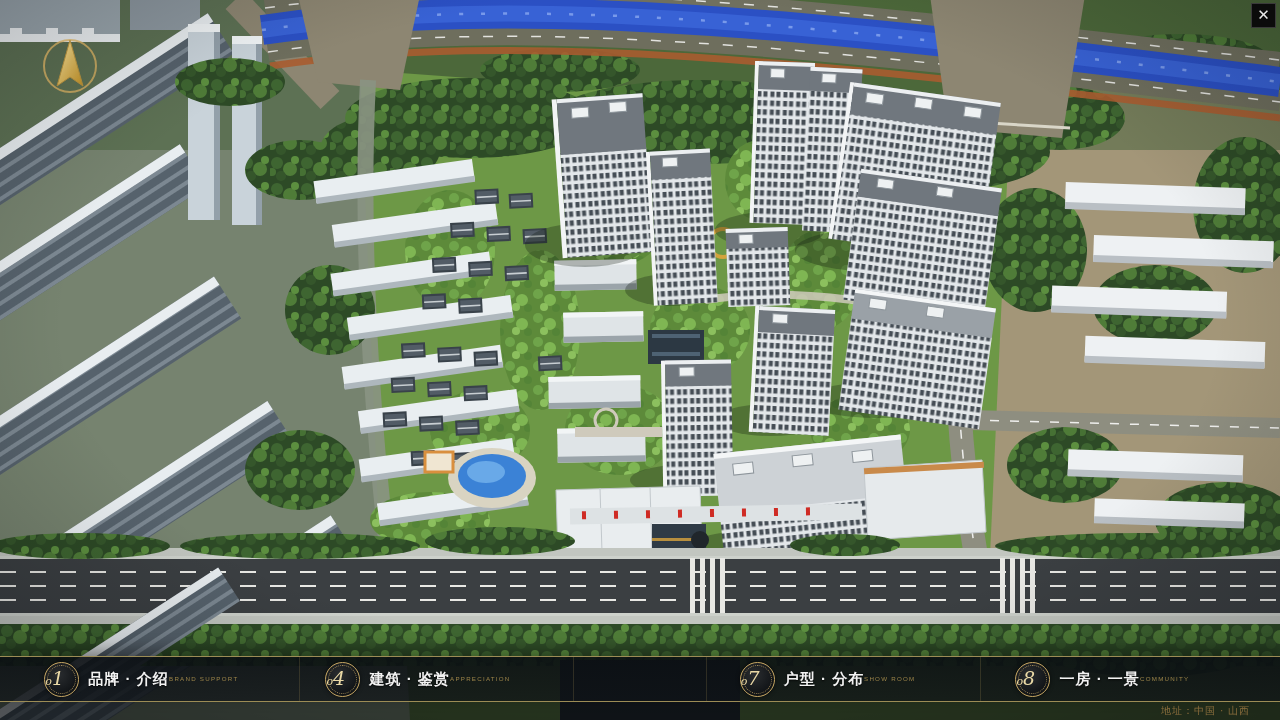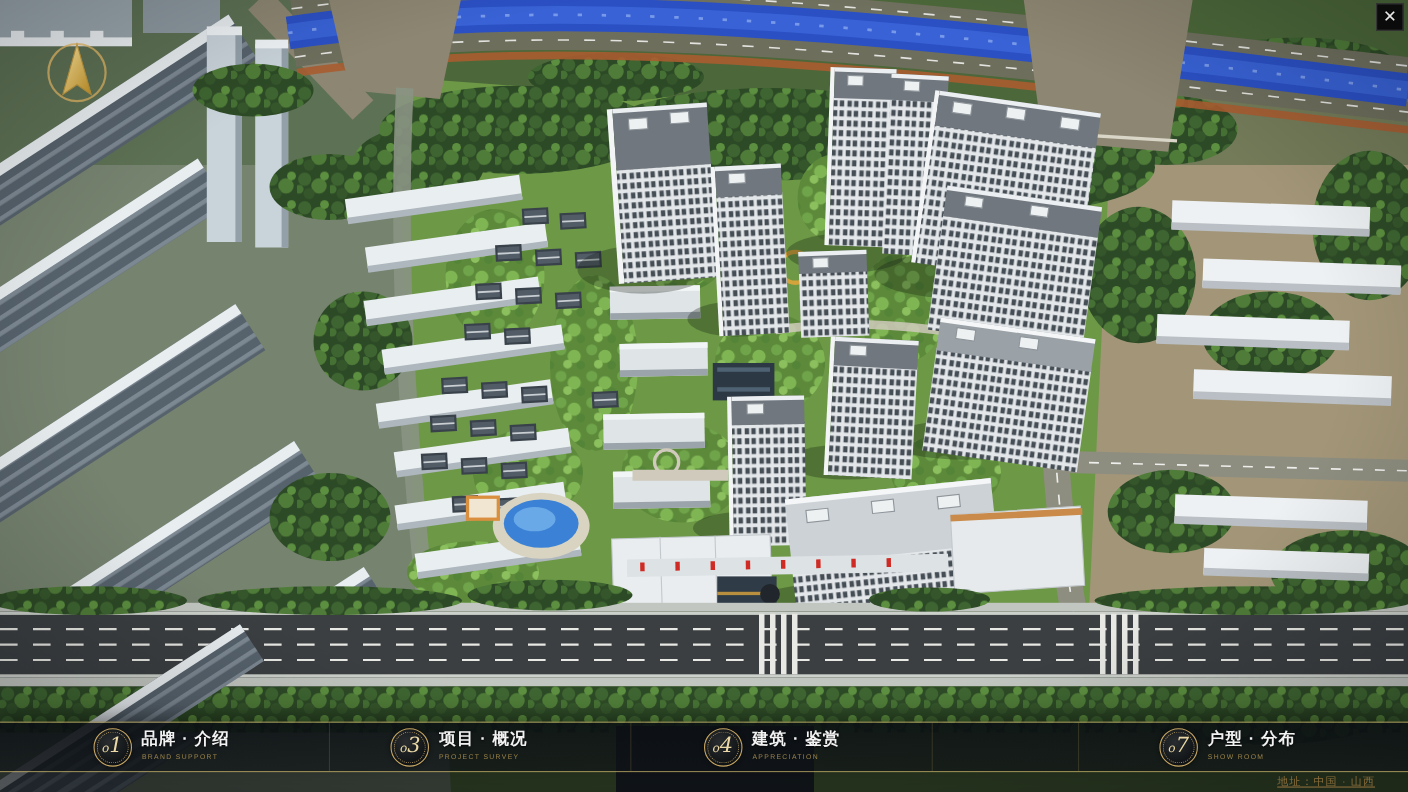--- a/index.html
+++ b/index.html
@@ -23,49 +23,49 @@
     background:linear-gradient(180deg,rgba(10,14,18,.90),rgba(12,16,20,.84));
     border-top:1px solid #9c8c55;border-bottom:1px solid #9c8c55;
     box-shadow:0 -6px 14px rgba(0,0,0,.35);}
   .bar-sub{height:18px;background:rgba(4,7,10,.55);position:relative;}
   .cell{flex:1;display:flex;align-items:center;justify-content:center;gap:9px;
     height:100%;cursor:pointer;border-left:1px solid rgba(170,145,85,.22);}
   .cell:first-child{border-left:none;}
   .cell-logo-spacer{width:132px;height:100%;border-left:1px solid rgba(170,145,85,.22);}
   .badge{width:33px;height:33px;border-radius:50%;border:1.5px solid #c7a763;
     background:radial-gradient(circle at 40% 35%,#2a2d30,#101316 70%);
-    position:relative;flex:none;display:flex;align-items:center;justify-content:center;
+    position:relative;flex:none;display:flex;align-items:center;
     box-shadow:0 0 4px rgba(0,0,0,.6);}
   .badge::after{content:"";position:absolute;inset:2px;border-radius:50%;
     border:1px dotted rgba(200,170,105,.75);}
   .num{display:block;font-family:"DejaVu Serif",serif;font-style:italic;
     font-size:19px;line-height:1;color:#ead9a6;transform:translateY(-1px);}
   .num::first-letter{font-size:11px;}
-  .lbl{display:flex;flex-direction:column;line-height:1.1;}
+  .lbl{display:flex;flex-direction:row;line-height:1.1;}
   .zh{font-size:15px;font-weight:700;color:#f2f2f2;letter-spacing:1px;
       text-shadow:0 1px 2px rgba(0,0,0,.8);white-space:nowrap;}
   .en{margin-top:2px;font-size:10px;color:#9c8449;letter-spacing:2px;
       transform:scale(.62);transform-origin:left center;white-space:nowrap;}
 
   
   .logo-panel{position:absolute;left:50%;transform:translateX(-50%);bottom:4px;
     width:124px;height:80px;background:#0c0f14;border:1px solid #8f7a45;z-index:6;
     box-sizing:border-box;display:flex;flex-direction:column;align-items:center;
     justify-content:flex-start;padding-top:6px;}
   .logo-panel::before{content:"";position:absolute;inset:3px;
     border:1px solid rgba(190,160,95,.45);pointer-events:none;}
   .logo-emblem{width:26px;height:26px;flex:none;}
   .logo-title{margin-top:3px;font-family:"DejaVu Serif",serif;font-weight:700;
     font-size:21px;letter-spacing:5px;color:#d9bc7e;text-indent:5px;
     text-shadow:0 1px 2px #000;white-space:nowrap;}
   .logo-rule{margin-top:3px;width:66px;height:2px;opacity:.8;
     background:repeating-linear-gradient(90deg,#8f7a45 0 3px,transparent 3px 7px);}
 
   .address{position:absolute;right:30px;top:2px;font-size:10px;color:#8a6d3c;
-    letter-spacing:1px;white-space:nowrap;text-decoration:underline;}
+    letter-spacing:1px;white-space:nowrap;}
 </style>
 </head>
 <body>
 
 <div class="stage">
 
   <div class="map-view">
   <svg viewBox="0 0 1280 720" preserveAspectRatio="none">
     <defs>
       <pattern id="forest" width="30" height="26" patternUnits="userSpaceOnUse">
@@ -493,29 +493,20 @@
         <div class="badge">
             <span class="num">o1</span>
           </div>
         <div class="lbl">
             <div class="zh">品牌 · 介绍</div>
         <div class="en">BRAND SUPPORT</div>
           </div>
       </div>
 
 
-      <div class="cell">
-        <div class="badge">
-            <span class="num">o3</span>
-          </div>
-        <div class="lbl">
-            <div class="zh">项目 · 概况</div>
-        <div class="en">PROJECT SURVEY</div>
-          </div>
-      </div>
 
       <div class="cell">
         <div class="badge">
             <span class="num">o4</span>
           </div>
         <div class="lbl">
             <div class="zh">建筑 · 鉴赏</div>
         <div class="en">APPRECIATION</div>
           </div>
       </div>
@@ -527,20 +518,29 @@
       <div class="cell">
         <div class="badge">
             <span class="num">o7</span>
           </div>
         <div class="lbl">
             <div class="zh">户型 · 分布</div>
         <div class="en">SHOW ROOM</div>
           </div>
       </div>
 
+      <div class="cell">
+        <div class="badge">
+            <span class="num">o8</span>
+          </div>
+        <div class="lbl">
+            <div class="zh">一房 · 一景</div>
+        <div class="en">COMMUNITY</div>
+          </div>
+      </div>
 
     </div>
     <div class="bar-sub">
       <div class="address">地址：中国 · 山西</div>
     </div>
   </div>
 
 
 </div>
 

